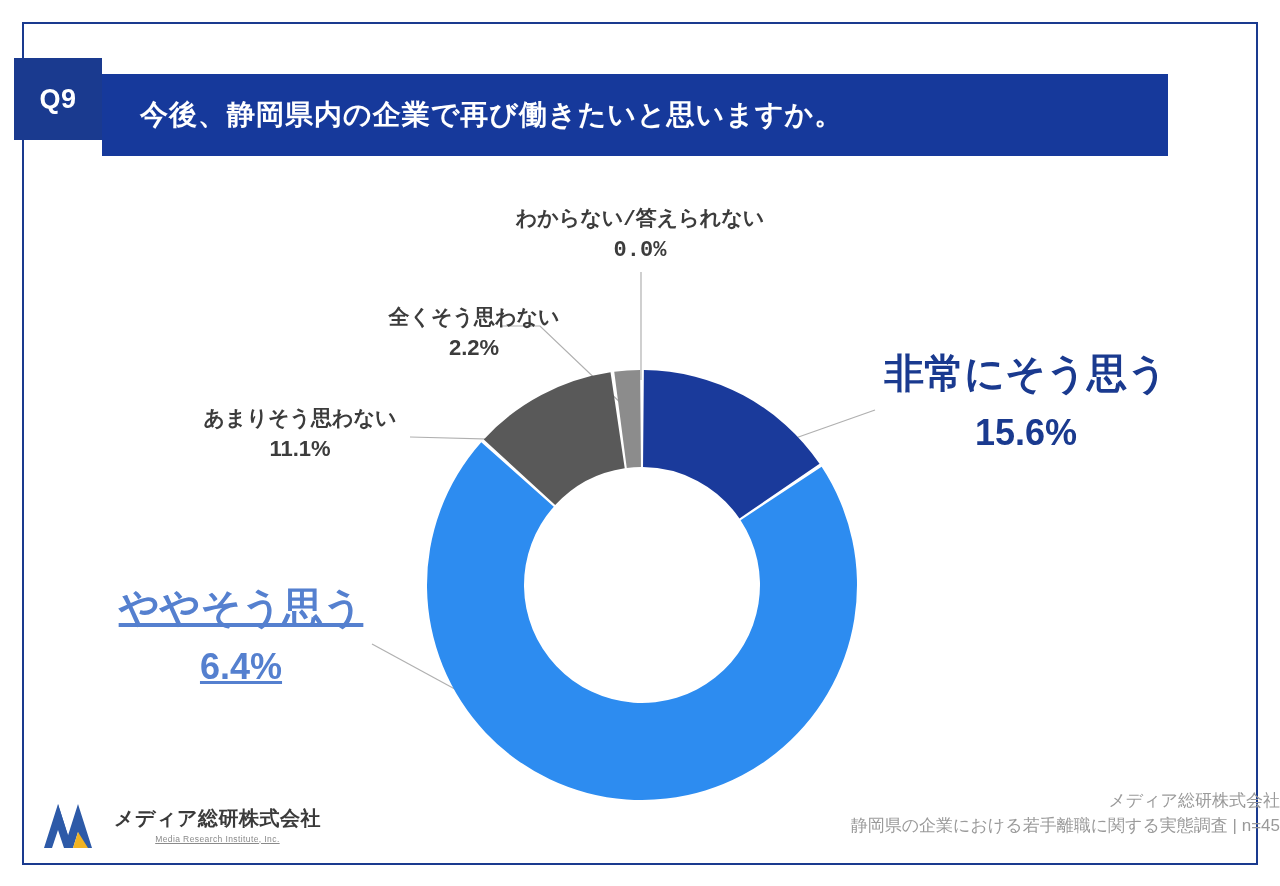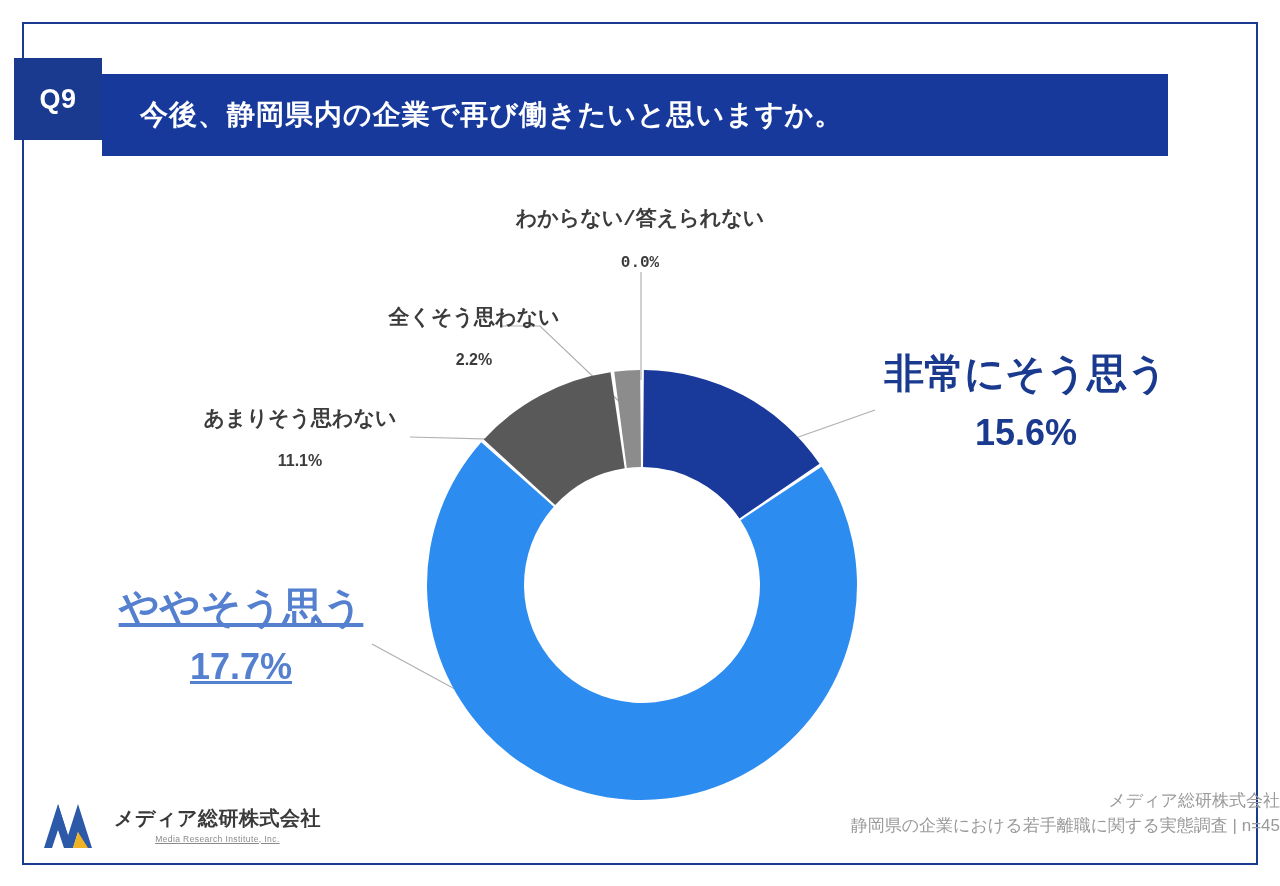--- a/index.html
+++ b/index.html
@@ -91,23 +91,23 @@
     color: #3c3c3c;
     white-space: nowrap;
   }
   .callout .cl-name {
     display: block;
     font-size: 21px;
     font-weight: bold;
   }
   .callout .cl-val {
     display: block;
-    font-size: 16px;
-    font-weight: bold;
-    margin-top: 20px;
+    font-size: 22px;
+    font-weight: bold;
+    margin-top: 4px;
   }
 
   #cl-unknown { left: 640px; top: 206px; transform: translateX(-50%); font-family: Liberation Mono, monospace; }
   #cl-strongdis { left: 474px; top: 303px; transform: translateX(-50%); }
   #cl-somedis  { left: 300px; top: 404px; transform: translateX(-50%); }
 
   .callout-big {
     position: absolute;
     text-align: center;
     line-height: 1.25;
@@ -220,21 +220,21 @@
       <span class="cl-val">11.1%</span>
     </div>
 
     <div class="callout-big" id="cl-strongagree">
       <span class="cl-name">非常にそう思う</span>
       <span class="cl-val">15.6%</span>
     </div>
 
     <div class="callout-big" id="cl-someagree">
       <span class="cl-name">ややそう思う</span>
-      <span class="cl-val">17.7%</span>
+      <span class="cl-val">6.4%</span>
     </div>
   </div>
 
   <div id="logo">
     <svg id="logo-mark" viewBox="0 0 62 52">
       <polygon points="2,50 16,6 30,50 22,50 16,32 10,50" fill="#2d5aa8"></polygon>
       <polygon points="16,6 30,50 24,50 16,26" fill="#2d5aa8"></polygon>
       <polygon points="22,50 36,6 50,50 40,50 36,34 31,50" fill="#2d5aa8"></polygon>
       <polygon points="36,34 46,50 31,50" fill="#f0b323"></polygon>
     </svg>

